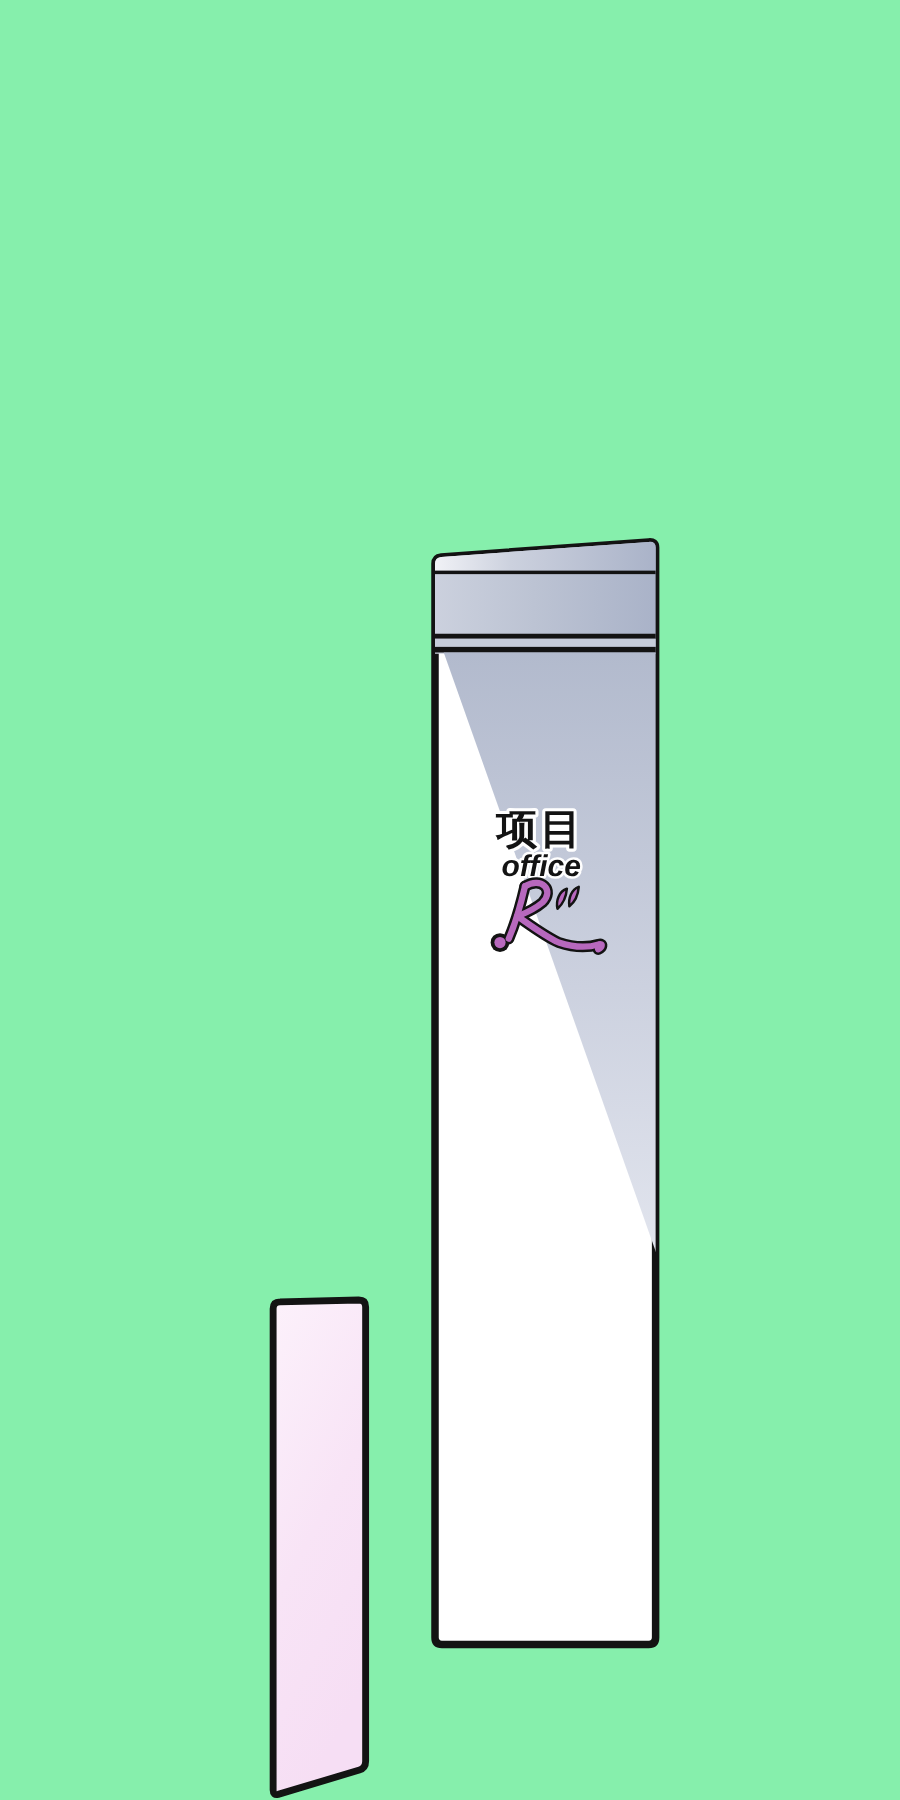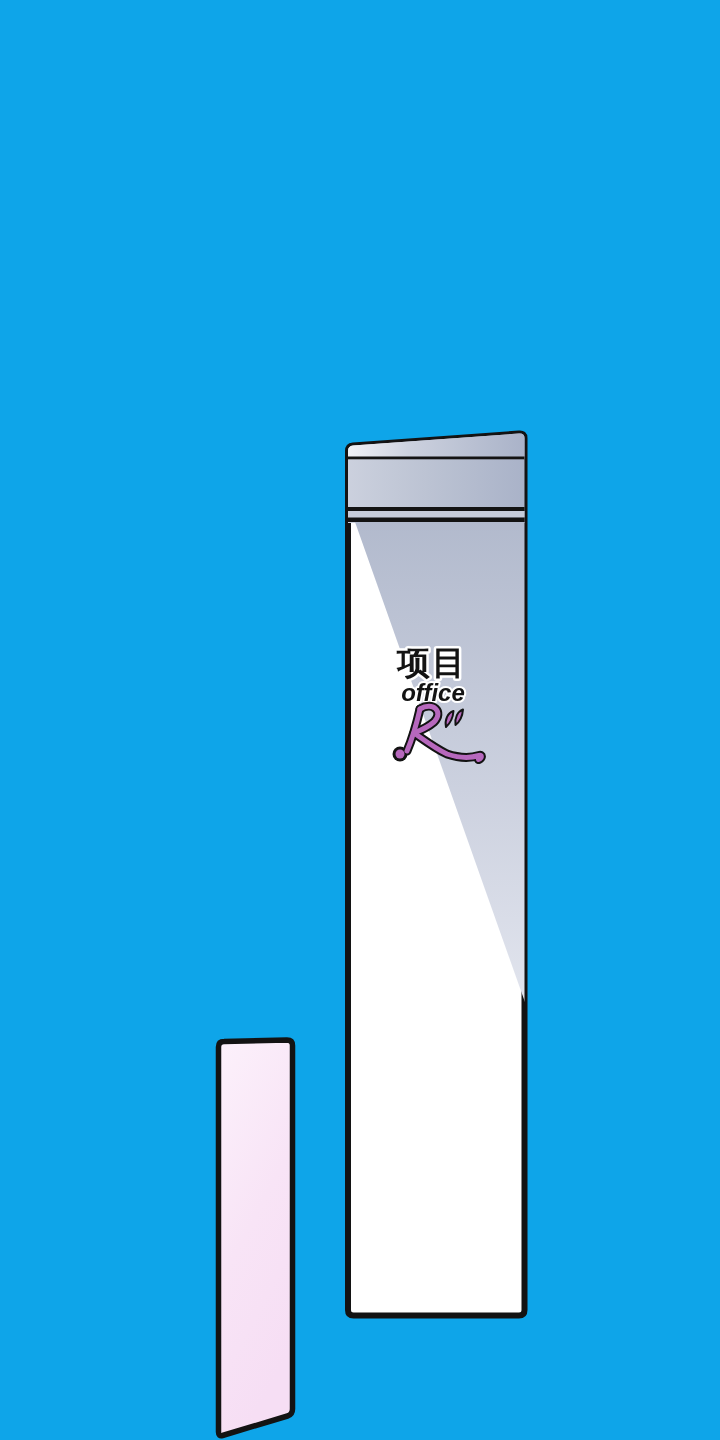--- a/index.html
+++ b/index.html
@@ -5,21 +5,21 @@
   html, body {
     margin: 0;
     padding: 0;
     background: #ffffff;
     font-family: "DejaVu Sans", sans-serif;
   }
   .canvas {
     position: relative;
     width: 720px;
     height: 1440px;
-    background: #0ea5e9;
+    background: #86efac;
     overflow: hidden;
   }
   .canvas svg {
     position: absolute;
     left: 0;
     top: 0;
     display: block;
   }
   .label-cn {
     font-family: "DejaVu Sans", sans-serif;

